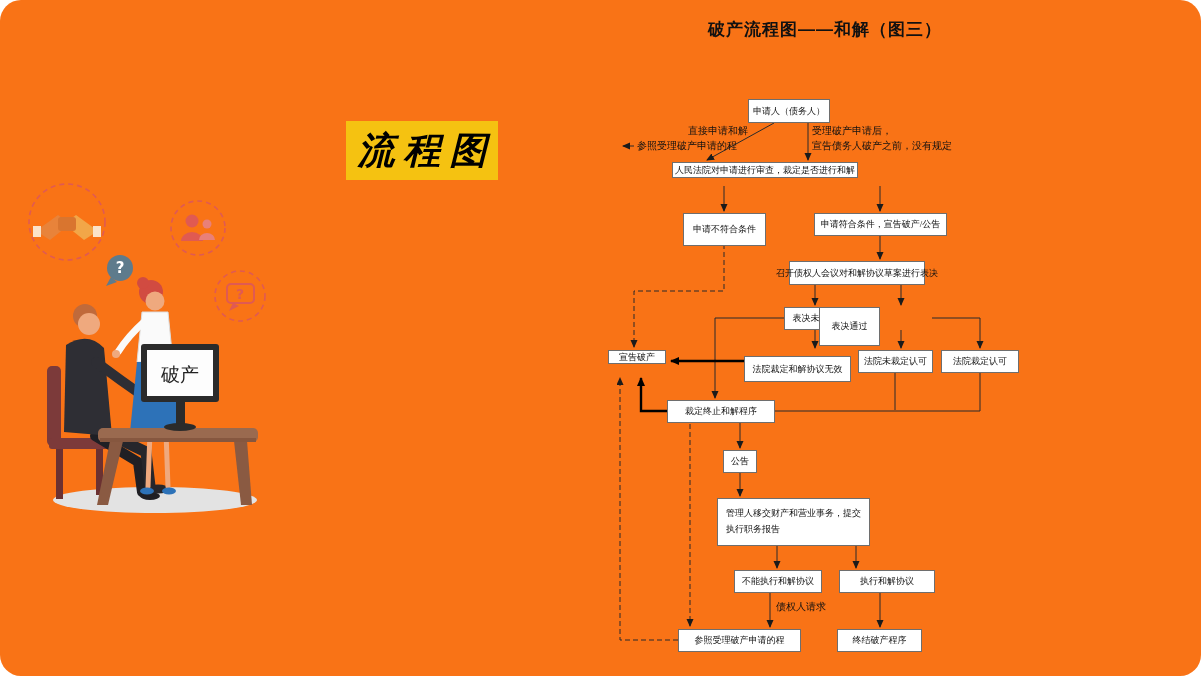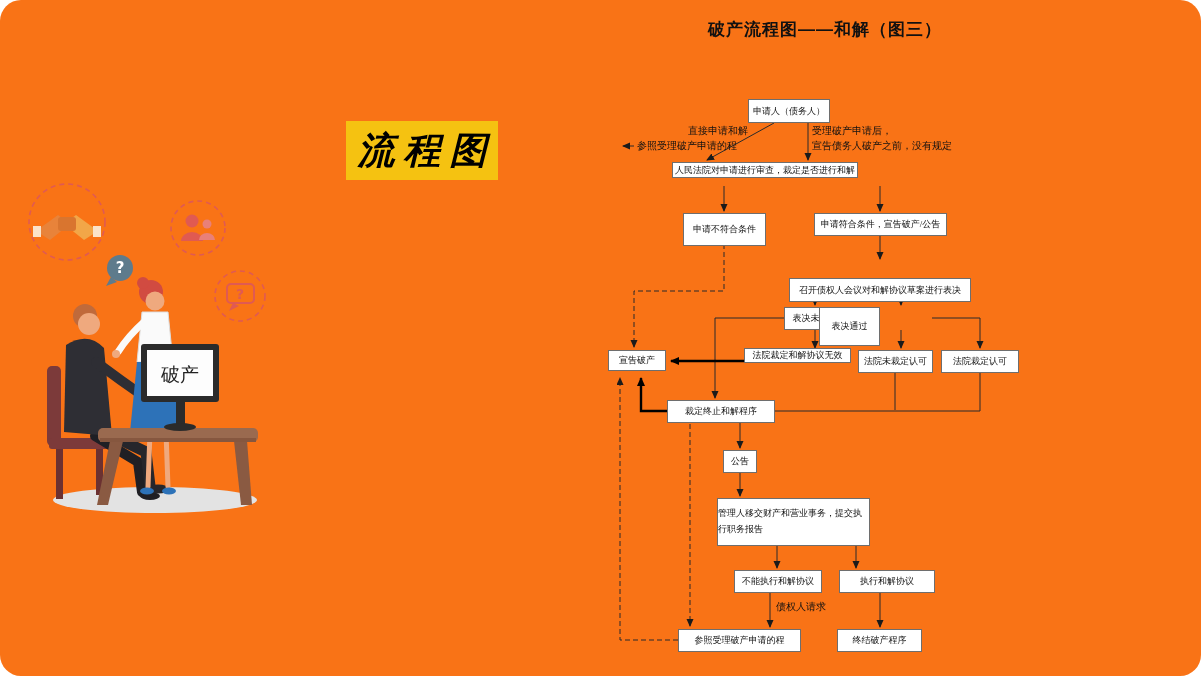--- a/index.html
+++ b/index.html
@@ -20,21 +20,21 @@
     padding-left:9px;box-sizing:border-box;color:#000;margin-left:8px;
   }
   .node{
     position:absolute;background:#ffffff;border:1px solid #6E6E6E;
     display:flex;align-items:center;justify-content:center;
     font-size:9px;line-height:1.2;text-align:left;white-space:nowrap;
     box-sizing:border-box;z-index:2;color:#111;
   }
   .node.multiline{
     white-space:normal;justify-content:flex-start;align-items:flex-start;
-    text-align:left;padding:6px 0;line-height:1.8;font-family:Liberation Serif, serif;
+    text-align:left;padding:6px 8px;line-height:1.8;font-family:Liberation Serif, serif;
   }
   .edge-label{
     position:absolute;font-size:10px;white-space:nowrap;z-index:2;color:#111;
   }
   #connectors{position:absolute;left:0;top:0;z-index:1;}
   #illustration-svg{position:absolute;left:0;top:0;z-index:1;}
 </style>
 </head>
 <body>
 
@@ -171,25 +171,25 @@
       <polyline points="724,236 724,291 634,291 634,347" marker-end="url(#arr)"></polyline>
       <polyline points="678,640 620,640 620,378" marker-end="url(#arr)"></polyline>
       <line x1="690" y1="424" x2="690" y2="626" marker-end="url(#arr)"></line>
     </g>
   </svg>
 
   <div class="node" style="left:748px;top:99px;width:82px;height:24px">申请人（债务人）</div>
   <div class="node" style="left:672px;top:162px;width:186px;height:16px">人民法院对申请进行审查，裁定是否进行和解</div>
   <div class="node" style="left:683px;top:213px;width:83px;height:33px">申请不符合条件</div>
   <div class="node" style="left:814px;top:213px;width:133px;height:23px">申请符合条件，宣告破产/公告</div>
-  <div class="node" style="left:789px;top:278px;width:182px;height:24px">召开债权人会议对和解协议草案进行表决</div>
+  <div class="node" style="left:789px;top:261px;width:136px;height:24px">召开债权人会议对和解协议草案进行表决</div>
   <div class="node" style="left:784px;top:307px;width:62px;height:23px">表决未通过</div>
   <div class="node" style="left:819px;top:307px;width:61px;height:39px">表决通过</div>
-  <div class="node" style="left:608px;top:350px;width:58px;height:21px">宣告破产</div>
-  <div class="node" style="left:744px;top:348px;width:107px;height:15px">法院裁定和解协议无效</div>
+  <div class="node" style="left:608px;top:350px;width:58px;height:14px">宣告破产</div>
+  <div class="node" style="left:744px;top:356px;width:107px;height:26px">法院裁定和解协议无效</div>
   <div class="node" style="left:858px;top:350px;width:75px;height:23px">法院未裁定认可</div>
   <div class="node" style="left:941px;top:350px;width:78px;height:23px">法院裁定认可</div>
   <div class="node" style="left:667px;top:400px;width:108px;height:23px">裁定终止和解程序</div>
   <div class="node" style="left:723px;top:450px;width:34px;height:23px">公告</div>
   <div class="node multiline" style="left:717px;top:498px;width:153px;height:48px">管理人移交财产和营业事务，提交执行职务报告</div>
   <div class="node" style="left:734px;top:570px;width:88px;height:23px">不能执行和解协议</div>
   <div class="node" style="left:839px;top:570px;width:96px;height:23px">执行和解协议</div>
   <div class="node" style="left:678px;top:629px;width:123px;height:23px">参照受理破产申请的程</div>
   <div class="node" style="left:837px;top:629px;width:85px;height:23px">终结破产程序</div>
 

